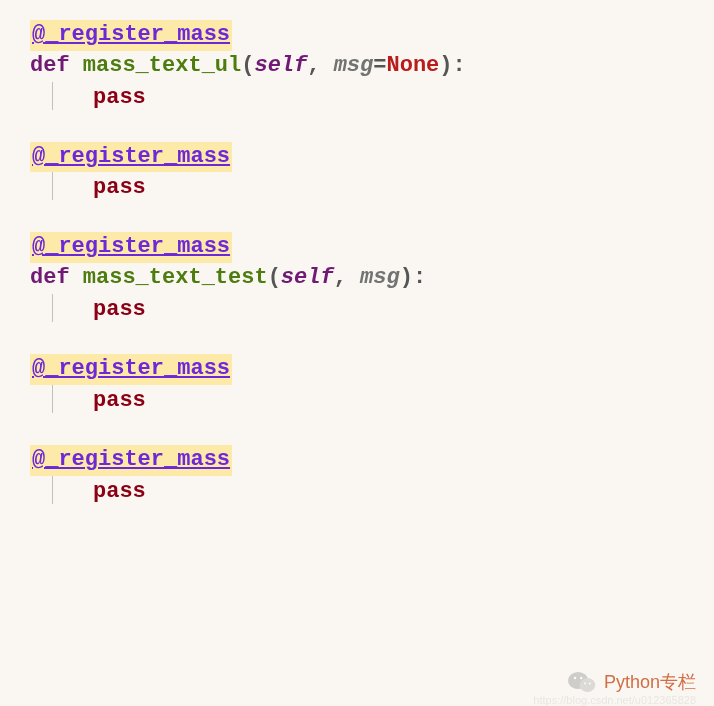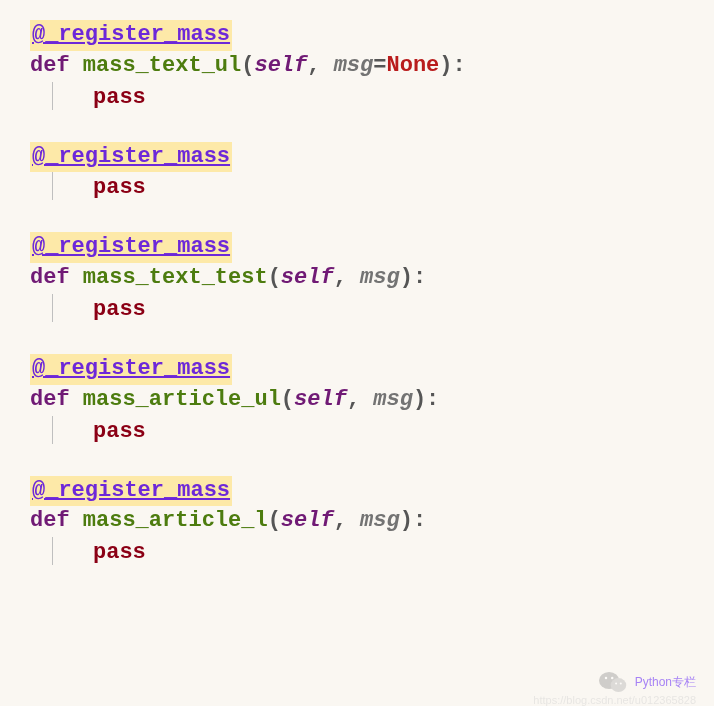--- a/index.html
+++ b/index.html
@@ -52,23 +52,23 @@
       gap: 8px;
       opacity: 0.75;
     }
     .wechat-icon {
       width: 28px;
       height: 24px;
       opacity: 0.5;
     }
     .wm-text {
       font-family: Arial, sans-serif;
-      font-size: 12px;
+      font-size: 18px;
       font-weight: normal;
-      color: #8b5cf6;
+      color: #c2410c;
     }
     .wm-sub {
       position: absolute;
       bottom: 0px;
       right: 18px;
       font-family: Arial, sans-serif;
       font-size: 11px;
       color: #ccc;
       opacity: 0.4;
       font-weight: normal;
@@ -96,29 +96,27 @@
     <div class="code-block">
       <div class="line"><span class="decorator">@_register_mass</span></div>
       <div class="line"><span class="kw">def</span> <span class="fn">mass_text_test</span><span class="paren">(</span><span class="self">self</span><span class="punct">, </span><span class="param">msg</span><span class="paren">)</span><span class="punct">:</span></div>
       <div class="body-line">
         <span class="indent-guide"></span>
         <span class="pass">pass</span>
       </div>
     </div>
     <div class="code-block">
       <div class="line"><span class="decorator">@_register_mass</span></div>
-      <div class="line"><span class="kw">def</span> <span class="fn">mass_article_ul</span><span class="paren">(</span><span class="self">self</span><span class="punct">, </span><span class="param">msg</span><span class="paren">)</span><span class="punct">:</span></div>
       <div class="body-line">
         <span class="indent-guide"></span>
         <span class="pass">pass</span>
       </div>
     </div>
     <div class="code-block">
       <div class="line"><span class="decorator">@_register_mass</span></div>
-      <div class="line"><span class="kw">def</span> <span class="fn">mass_article_l</span><span class="paren">(</span><span class="self">self</span><span class="punct">, </span><span class="param">msg</span><span class="paren">)</span><span class="punct">:</span></div>
       <div class="body-line">
         <span class="indent-guide"></span>
         <span class="pass">pass</span>
       </div>
     </div>
   </div>
 
 <div class="watermark">
   <svg class="wechat-icon" viewBox="0 0 36 30">
     <ellipse cx="13" cy="13" rx="13" ry="11" fill="#888"></ellipse>

